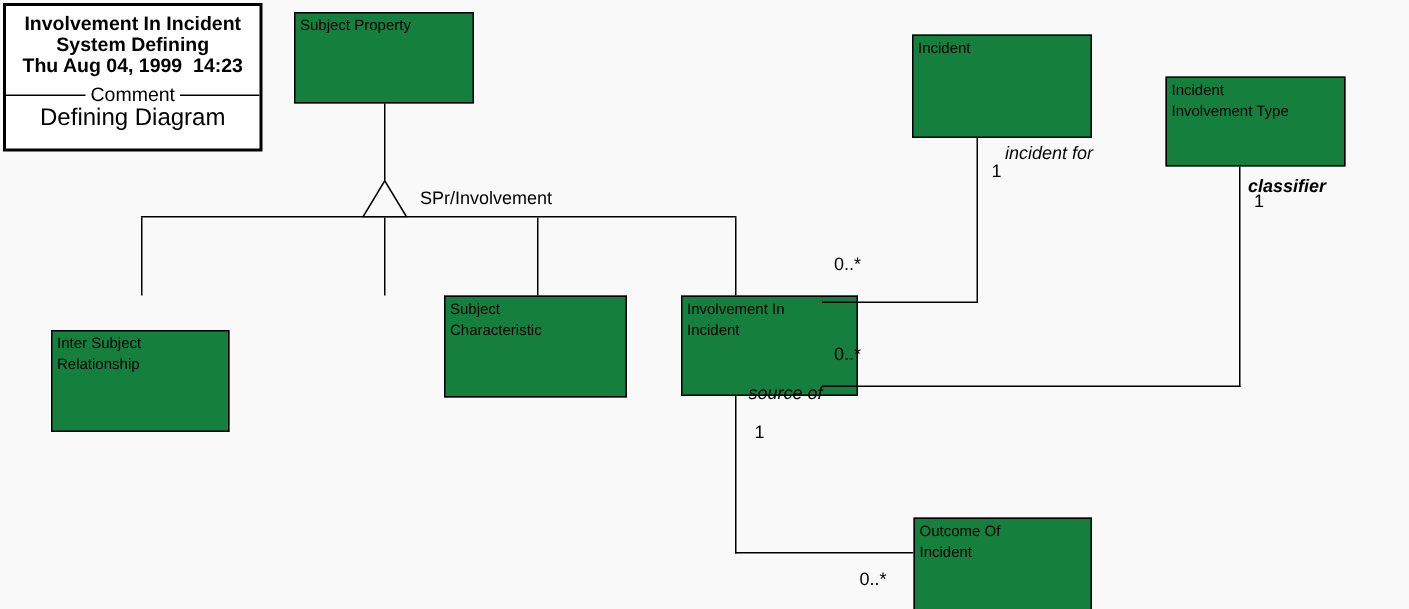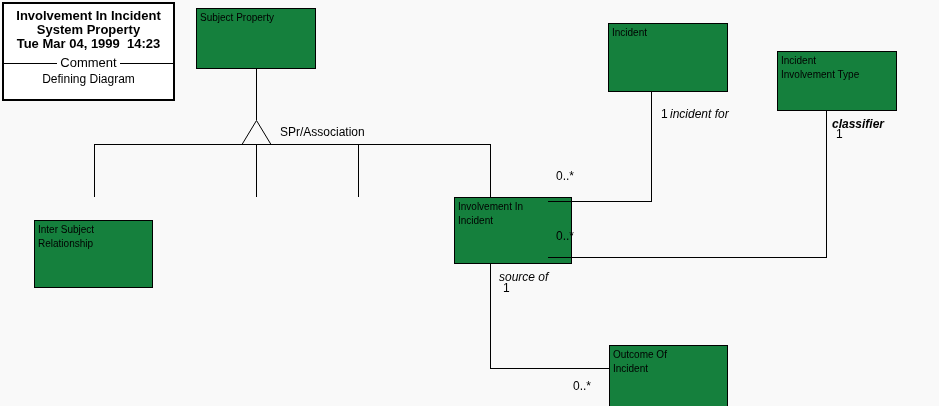--- a/index.html
+++ b/index.html
@@ -17,21 +17,21 @@
   
   .title-box {
     position: absolute; left: 2px; top: 2px; width: 173px; height: 99px;
     border: 2px solid #000; background: #fff;
     text-align: center; padding-top: 5px;
   }
   .tb-line { font-weight: bold; font-size: 13px; line-height: 14px; white-space: pre; }
   .tb-sep { display: flex; align-items: center; margin-top: 5px; height: 14px; }
   .sep-line { flex: 1 1 auto; height: 1px; background: #000; }
   .tb-comment { font-size: 13px; line-height: 14px; padding: 0 3px; white-space: pre; }
-  .tb-comment-text { font-size: 12px; line-height: 14px; margin-top: 2px; }
+  .tb-comment-text { font-size: 16px; line-height: 14px; margin-top: 2px; }
 
   
   .cbox {
     position: absolute; border: 1px solid #000; background: #15803d;
     font-size: 10px; line-height: 14px; padding: 2px 2px 0 3px;
   }
   .clabel { white-space: pre-line; }
   #b-subject-property          { left:196px; top:8px;   width:120px; height:61px; }
   #b-incident                  { left:608px; top:23px;  width:120px; height:69px; }
   #b-incident-involvement-type { left:777px; top:51px;  width:120px; height:60px; }
@@ -55,39 +55,39 @@
   #ln-iit-h      { left:548px; top:257px; width:279px; height:1px; }
   #ln-src-v      { left:490px; top:264px; width:1px;   height:105px; }
   #ln-src-h      { left:490px; top:368px; width:119px; height:1px; }
 
   #tri { position: absolute; left:241px; top:120px; }
 
   
   .lbl { position: absolute; font-size: 12px; line-height: 12px; white-space: nowrap; }
   .ital { font-style: italic; }
   #lbl-spr             { left:280px; top:126px; }
-  #lbl-incident-for    { left:670px; top:108px; }
+  #lbl-incident-for    { left:670px; top:96px; }
   #lbl-one-incident    { left:661px; top:108px; }
   #lbl-mult-incident   { left:556px; top:170px; }
   #lbl-classifier      { left:832px; top:118px;font-weight:bold; }
   #lbl-one-classifier  { left:836px; top:128px; }
   #lbl-mult-classifier { left:556px; top:230px; }
-  #lbl-source-of       { left:499px; top:271px;text-align:center; }
+  #lbl-source-of       { left:499px; top:256px;text-align:center; }
   #lbl-one-source      { left:503px; top:282px; }
   #lbl-mult-outcome    { left:573px; top:380px; }
 </style>
 </head>
 <body>
 
 <div class="canvas">
 
   <div class="title-box">
     <div class="tb-line">Involvement In Incident</div>
-    <div class="tb-line">System Property</div>
-    <div class="tb-line">Tue Mar 04, 1999  14:23</div>
+    <div class="tb-line">System Defining</div>
+    <div class="tb-line">Thu Aug 04, 1999  14:23</div>
     <div class="tb-sep">
       <span class="sep-line"></span>
       <span class="tb-comment">Comment</span>
       <span class="sep-line"></span>
     </div>
     <div class="tb-comment-text">Defining Diagram</div>
   </div>
 
   <div class="cbox" id="b-subject-property">
     <span class="clabel">Subject Property</span>
@@ -95,20 +95,24 @@
   <div class="cbox" id="b-incident">
     <span class="clabel">Incident</span>
   </div>
   <div class="cbox" id="b-incident-involvement-type">
     <span class="clabel">Incident
 Involvement Type</span>
   </div>
   <div class="cbox" id="b-inter-subject-relationship">
     <span class="clabel">Inter Subject
 Relationship</span>
+  </div>
+  <div class="cbox" id="b-subject-characteristic">
+    <span class="clabel">Subject
+Characteristic</span>
   </div>
   <div class="cbox" id="b-involvement-in-incident">
     <span class="clabel">Involvement In
 Incident</span>
   </div>
   <div class="cbox" id="b-outcome-of-incident">
     <span class="clabel">Outcome Of
 Incident</span>
   </div>
 
@@ -124,21 +128,21 @@
 
   <div class="line" id="ln-incident-v"></div>
   <div class="line" id="ln-incident-h"></div>
 
   <div class="line" id="ln-iit-v"></div>
   <div class="line" id="ln-iit-h"></div>
 
   <div class="line" id="ln-src-v"></div>
   <div class="line" id="ln-src-h"></div>
 
-  <div class="lbl" id="lbl-spr">SPr/Association</div>
+  <div class="lbl" id="lbl-spr">SPr/Involvement</div>
   <div class="lbl ital" id="lbl-incident-for">incident for</div>
   <div class="lbl" id="lbl-one-incident">1</div>
   <div class="lbl" id="lbl-mult-incident">0..*</div>
   <div class="lbl ital" id="lbl-classifier">classifier</div>
   <div class="lbl" id="lbl-one-classifier">1</div>
   <div class="lbl" id="lbl-mult-classifier">0..*</div>
   <div class="lbl ital" id="lbl-source-of">source of</div>
   <div class="lbl" id="lbl-one-source">1</div>
   <div class="lbl" id="lbl-mult-outcome">0..*</div>
 

